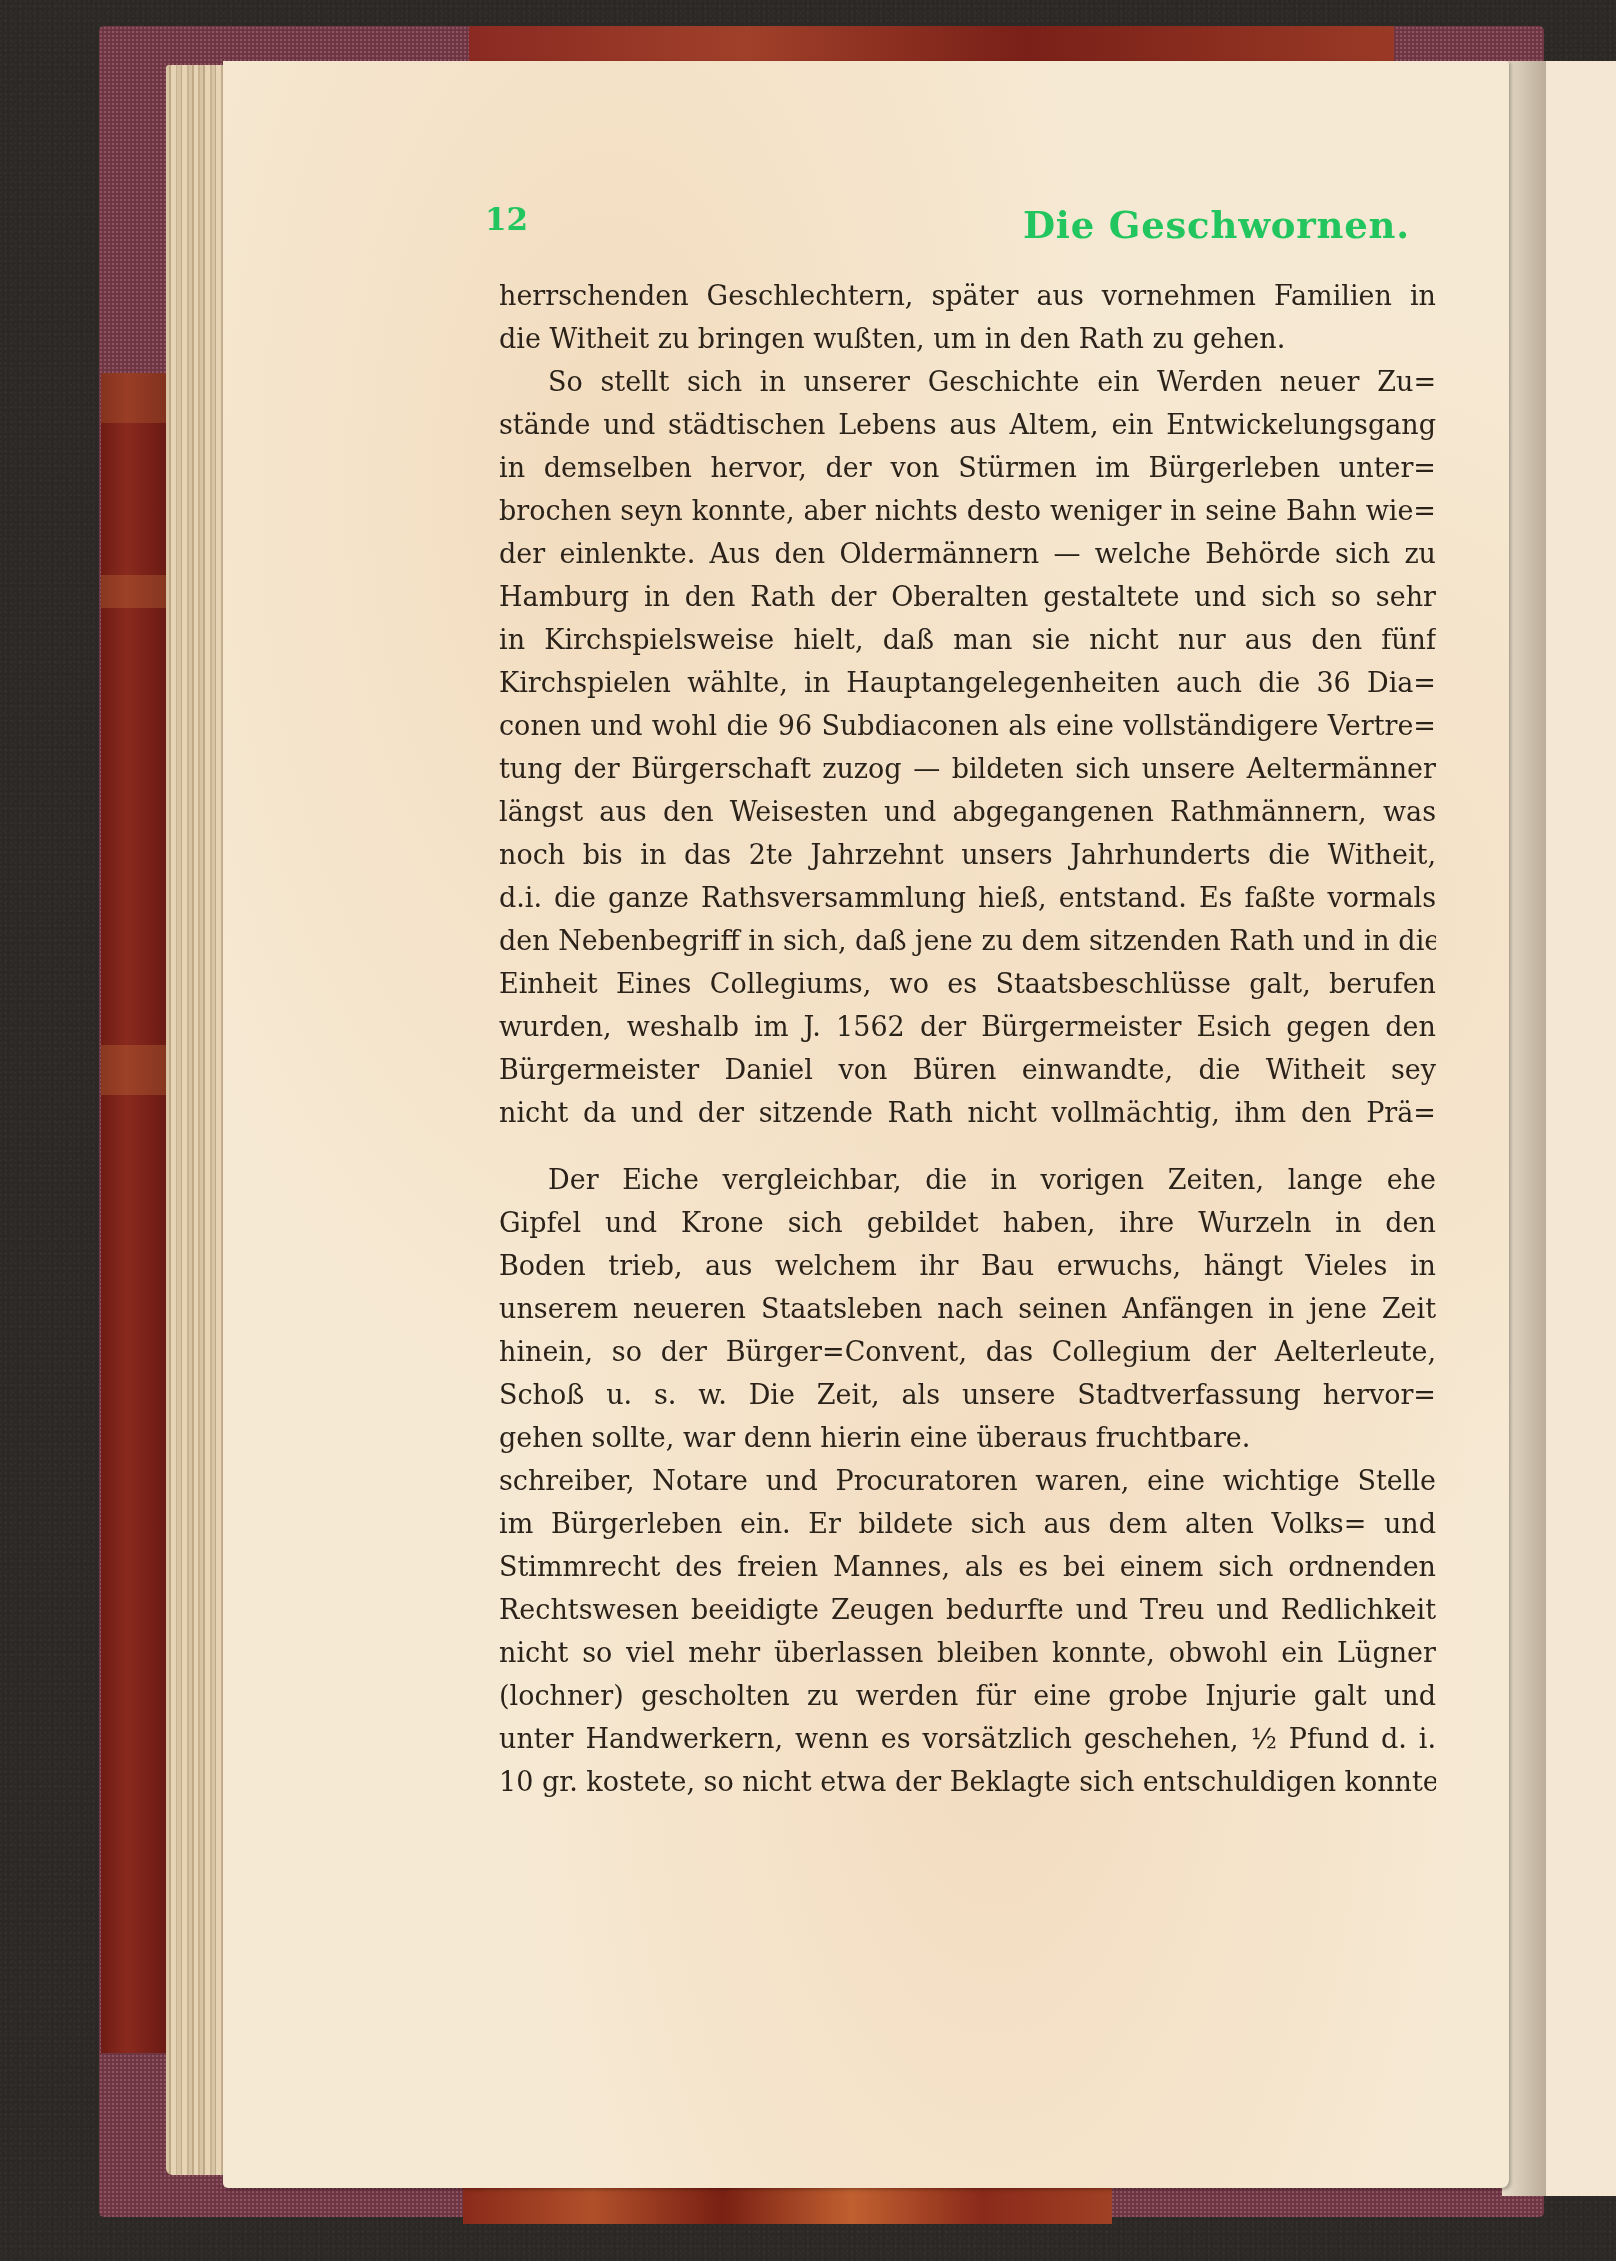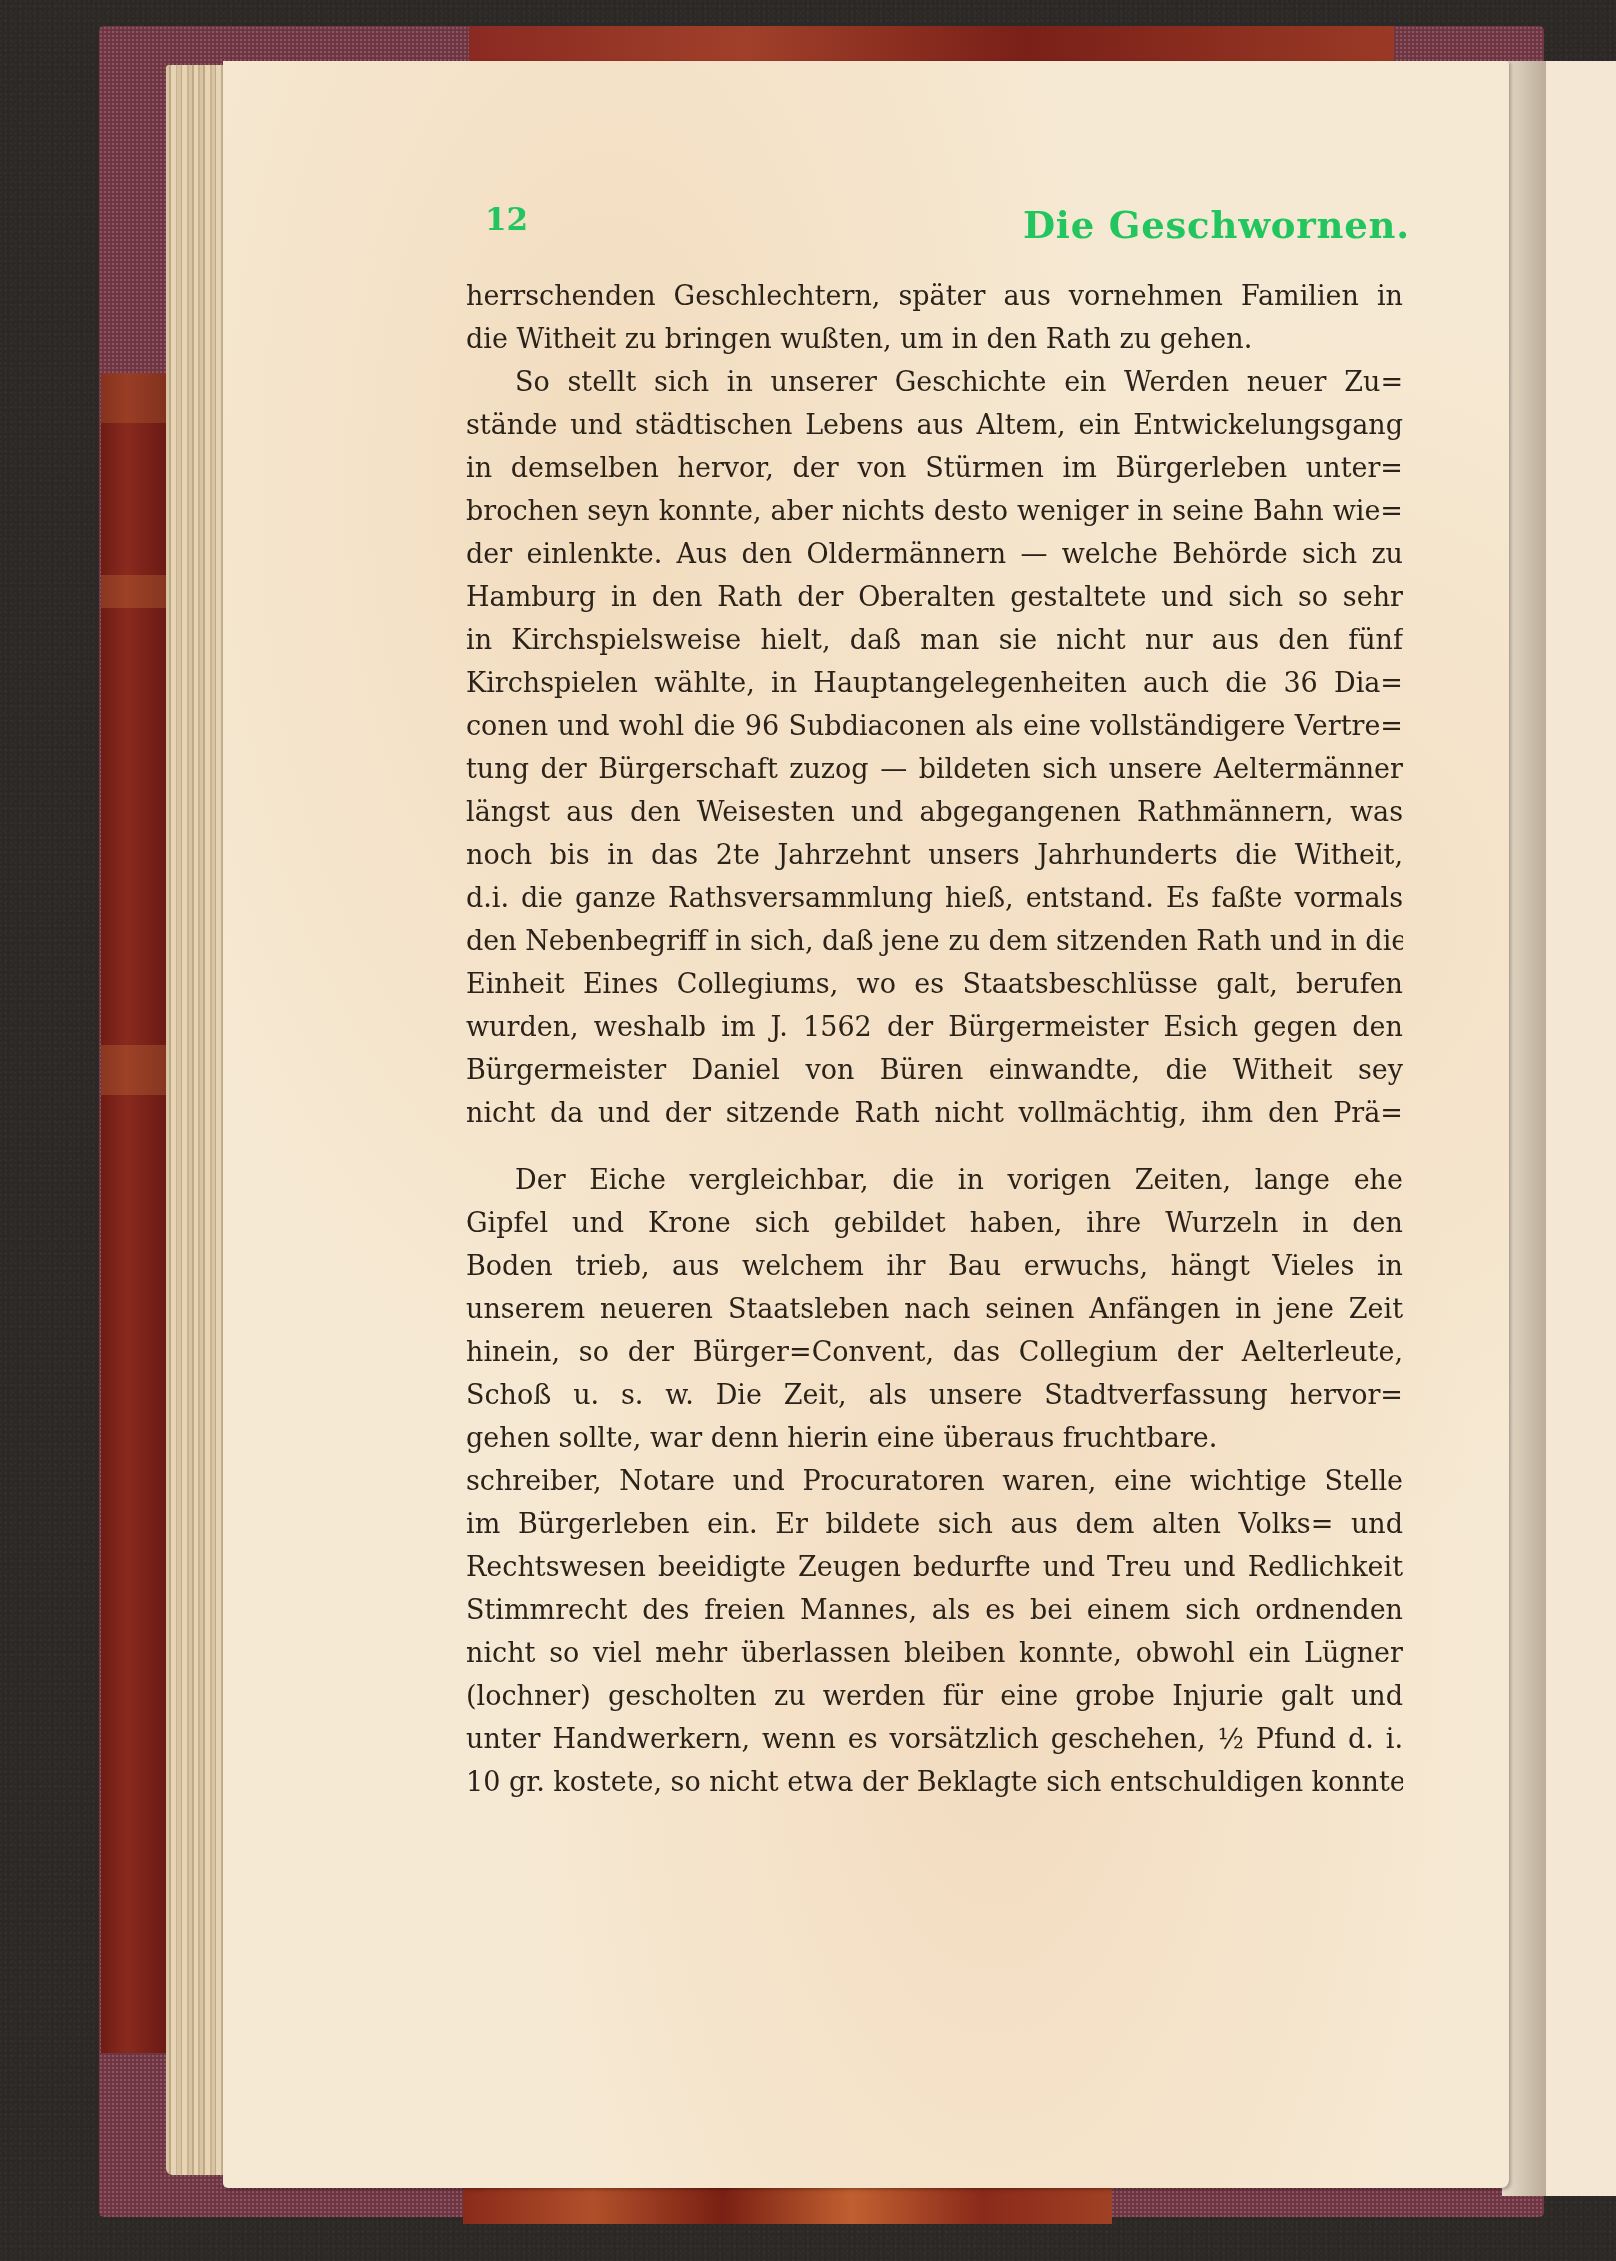--- a/index.html
+++ b/index.html
@@ -62,21 +62,21 @@
     color:#22c55e;
   }
   .page-number {
     position:absolute; left:0; top:0; font-size:31px; font-weight:bold;
   }
   .page-title {
     position:absolute; left:0; right:0; top:1.6px; text-align:right;
     font-size:37px; font-weight:bold; letter-spacing:0.8px; padding-left:16px;
   }
   .text-block {
-    position:absolute; left:466px; top:274px; width:937px;
+    position:absolute; left:499px; top:274px; width:937px;
     color:#2b231a; font-size:27px; line-height:43px;
   }
   .line {
     display:block; white-space:nowrap; text-align:justify; text-align-last:justify;
     height:43px; overflow:hidden;
   }
   .line.last { text-align-last:left; }
   .line.indent { padding-left:49px; }
   .para-gap { height:24px; }
 </style>
@@ -133,21 +133,21 @@
     <span class="line">Boden trieb, aus welchem ihr Bau erwuchs, hängt Vieles in</span>
     <span class="line">unserem neueren Staatsleben nach seinen Anfängen in jene Zeit</span>
     <span class="line">hinein, so der Bürger=Convent, das Collegium der Aelterleute,</span>
     <span class="line">Schoß u. s. w. Die Zeit, als unsere Stadtverfassung hervor=</span>
     <span class="line last">gehen sollte, war denn hierin eine überaus fruchtbare.</span>
   </div>
 
   <div>
     <span class="line">schreiber, Notare und Procuratoren waren, eine wichtige Stelle</span>
     <span class="line">im Bürgerleben ein. Er bildete sich aus dem alten Volks= und</span>
+    <span class="line">Stimmrecht des freien Mannes, als es bei einem sich ordnenden</span>
     <span class="line">Rechtswesen beeidigte Zeugen bedurfte und Treu und Redlichkeit</span>
-    <span class="line">Stimmrecht des freien Mannes, als es bei einem sich ordnenden</span>
     <span class="line">nicht so viel mehr überlassen bleiben konnte, obwohl ein Lügner</span>
     <span class="line">(lochner) gescholten zu werden für eine grobe Injurie galt und</span>
     <span class="line">unter Handwerkern, wenn es vorsätzlich geschehen, ½ Pfund d. i.</span>
     <span class="line">10 gr. kostete, so nicht etwa der Beklagte sich entschuldigen konnte,</span>
   </div>
 </div>
 
 
 </body></html>

